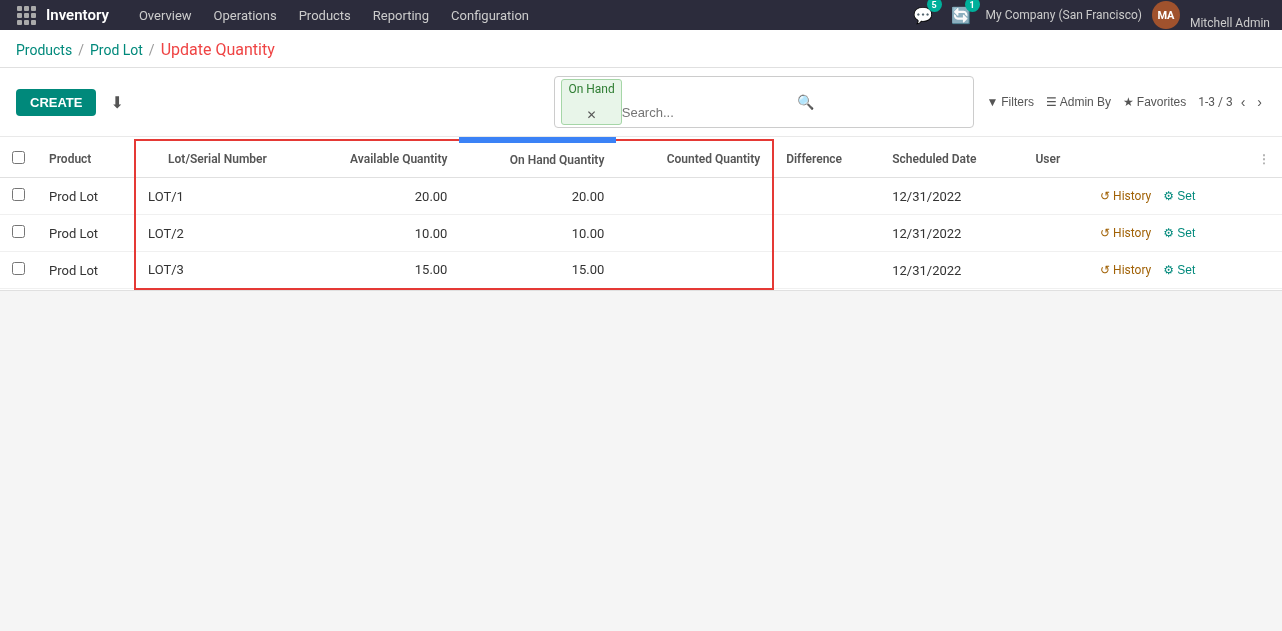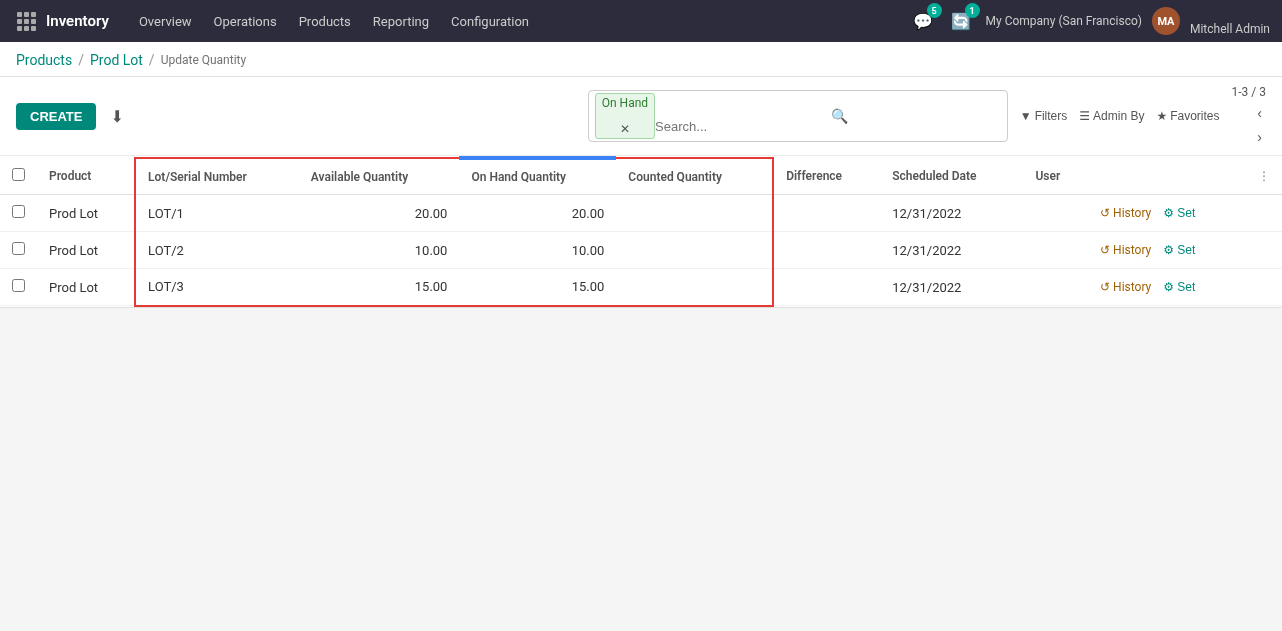--- a/index.html
+++ b/index.html
@@ -4,21 +4,21 @@
   <style>
     * { box-sizing: border-box; margin: 0; padding: 0; }
     body { font-family: -apple-system, BlinkMacSystemFont, 'Segoe UI', Roboto, sans-serif; font-size: 13px; background: #f5f5f5; color: #333; }
 
     
     .topnav {
       background: #2c2c3c;
       color: #fff;
       display: flex;
       align-items: center;
-      height: 42px;
+      height: 30px;
       padding: 0 12px;
       gap: 0;
     }
     .topnav-grid-icon {
       width: 28px; height: 28px; display: flex; align-items: center; justify-content: center; cursor: pointer; margin-right: 6px;
     }
     .topnav-logo {
       font-size: 15px; font-weight: 600; color: #fff; margin-right: 20px; cursor: pointer;
     }
     .topnav-menu {
@@ -48,21 +48,21 @@
 
     
     .page-header {
       background: #fff; padding: 10px 16px 0 16px; border-bottom: 1px solid #e0e0e0;
     }
     .breadcrumb {
       display: flex; align-items: center; gap: 6px; margin-bottom: 8px;
     }
     .breadcrumb-link { color: #00897b; cursor: pointer; font-size: 14px; }
     .breadcrumb-sep { color: #999; font-size: 14px; }
-    .breadcrumb-current { color: #737373; font-size: 12px; }
+    .breadcrumb-current { color: #ef4444; font-size: 16px; }
 
     
     .action-bar {
       background: #fff; padding: 8px 16px; display: flex; align-items: center; justify-content: space-between; border-bottom: 1px solid #e9e9e9;
     }
     .action-left { display: flex; align-items: center; gap: 8px; }
     .btn-create {
       background: #00897b; color: #fff; border: none; border-radius: 4px;
       padding: 6px 14px; font-size: 13px; font-weight: 600; cursor: pointer;
     }
@@ -84,54 +84,54 @@
     .search-input {
       border: none; outline: none; font-size: 13px; min-width: 120px; background: transparent; margin-top: 20px;
     }
     .search-icon { color: #999; font-size: 14px; cursor: pointer; }
 
     .filter-actions { display: flex; align-items: center; gap: 12px; }
     .filter-btn {
       background: none; border: none; color: #555; cursor: pointer; font-size: 12px; display: flex; align-items: center; gap: 3px;
     }
 
-    .pagination { display: flex; align-items: flex-end; gap: 4px; font-size: 12px; color: #555; flex-direction: column; }
+    .pagination { display: flex; align-items: center; gap: 4px; font-size: 12px; color: #555; }
     .pagination-nav { background: none; border: none; cursor: pointer; color: #555; font-size: 14px; padding: 2px 4px; }
 
     
     .table-wrap {
       background: #fff; margin: 0; border-bottom: 1px solid #e0e0e0;
     }
     table {
       width: 100%; border-collapse: collapse;
     }
     thead tr {
       border-bottom: 1px solid #e0e0e0;
     }
     th {
       padding: 10px 12px; text-align: left; font-size: 12px; font-weight: 600; color: #555; background: #fff; white-space: nowrap;
     }
-    th.num { text-align: left; }
+    th.num { text-align: right; }
     td {
       padding: 10px 12px; font-size: 13px; color: #333; border-bottom: 1px solid #f0f0f0;
     }
     td.num { text-align: right; }
 
     .checkbox-col { width: 30px; }
     input[type=checkbox] { cursor: pointer; }
 
     
     .col-highlight-left {
       border-left: 2px solid #e53935;
       border-top: 0; border-bottom: 0;
     }
     .col-highlight-right {
       border-right: 2px solid #e53935;
     }
-    thead .col-highlight-left { border-top: 2px solid #e53935; }
+    thead .col-highlight-left { border-top: 2px solid #e53935; text-align: center; }
     thead .col-highlight-right { border-top: 2px solid #e53935; }
 
     .history-link { color: #a16207; font-size: 12px; cursor: pointer; display: inline-flex; align-items: center; gap: 3px; }
     .set-btn {
       background: none; border: none; color: #00897b; font-size: 12px; cursor: pointer; display: inline-flex; align-items: center; gap: 3px;
     }
 
     .actions-cell { display: flex; align-items: center; gap: 12px; }
 
     .more-col { color: #aaa; cursor: pointer; text-align: right; width: 20px; }
@@ -238,21 +238,21 @@
 <div class="table-wrap">
   <table>
     <thead>
       <tr>
         <th class="checkbox-col">
           <input type="checkbox" style="">
         </th>
         <th>Product</th>
         <th class="col-highlight-left" style="border-left:2px solid #e53935; border-top:2px solid #e53935;">Lot/Serial Number</th>
         <th class="num" style="border-top:2px solid #e53935;">Available Quantity</th>
-        <th class="num" style="border-top:4px solid #3b82f6;">On Hand Quantity</th>
+        <th class="num" style="border-top:6px solid #3b82f6;">On Hand Quantity</th>
         <th class="num col-highlight-right" style="border-right:2px solid #e53935; border-top:2px solid #e53935;">Counted Quantity</th>
         <th>Difference</th>
         <th>Scheduled Date</th>
         <th>User</th>
         <th></th>
         <th class="more-col">⋮</th>
       </tr>
     </thead>
     <tbody id="table-body">
     <tr>

